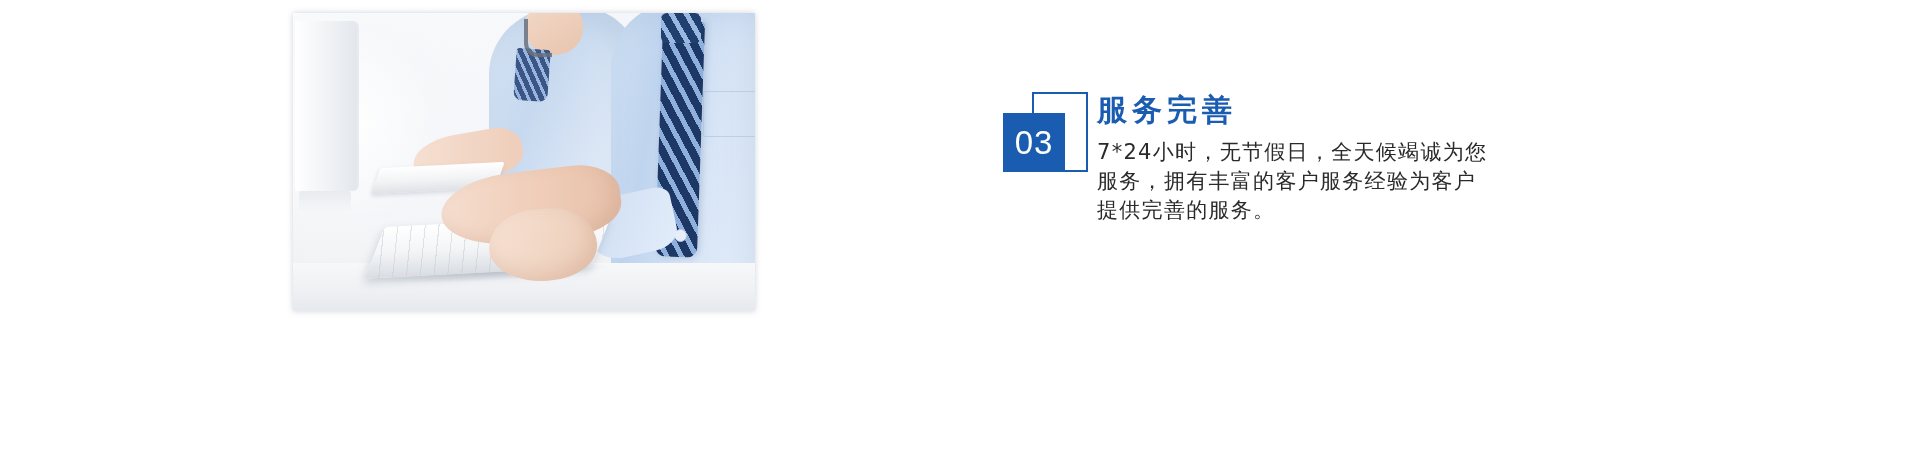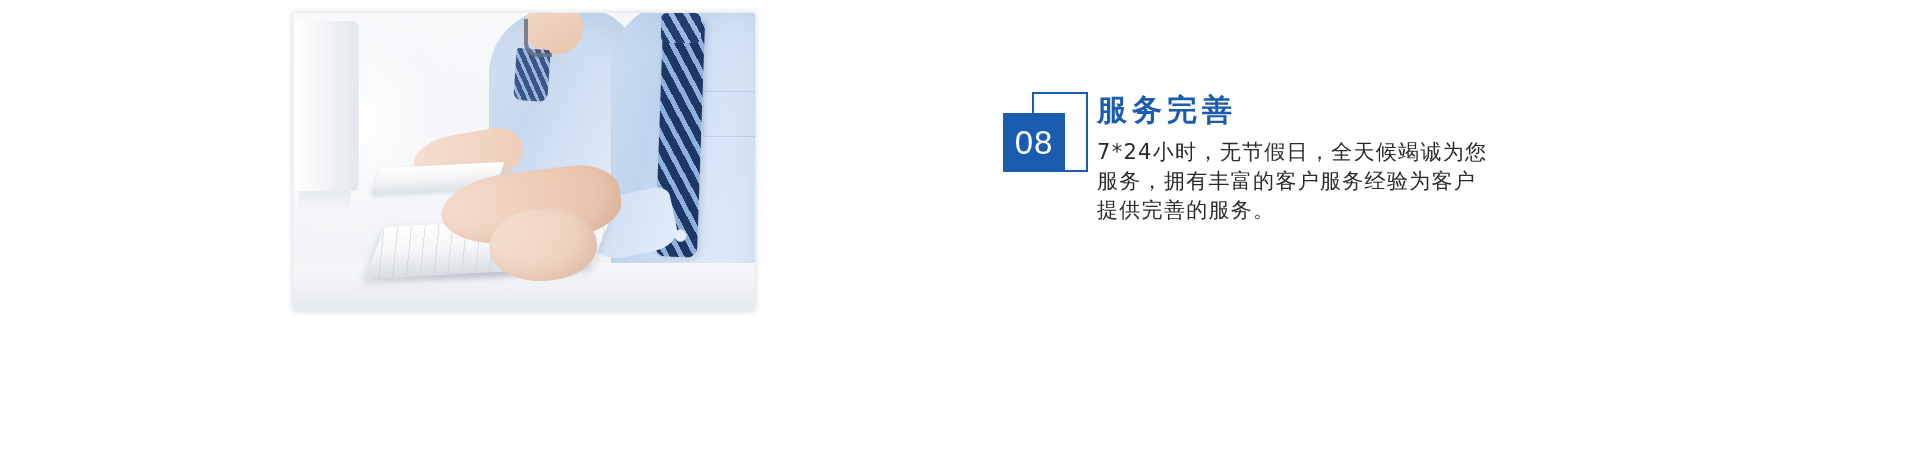--- a/index.html
+++ b/index.html
@@ -372,21 +372,21 @@
       <div class="arm-front"></div>
       <div class="hand-front"></div>
     </div>
   </div>
 
   <div class="content">
 
     <div class="badge-wrap">
       <div class="badge-outline"></div>
       <div class="badge-solid">
-        <span class="badge-number">08</span>
+        <span class="badge-number">03</span>
       </div>
     </div>
 
     <div class="text-col">
       <h2 class="title">服务完善</h2>
       <p class="desc">7*24小时，无节假日，全天候竭诚为您服务，拥有丰富的客户服务经验为客户提供完善的服务。</p>
     </div>
 
   </div>
 

